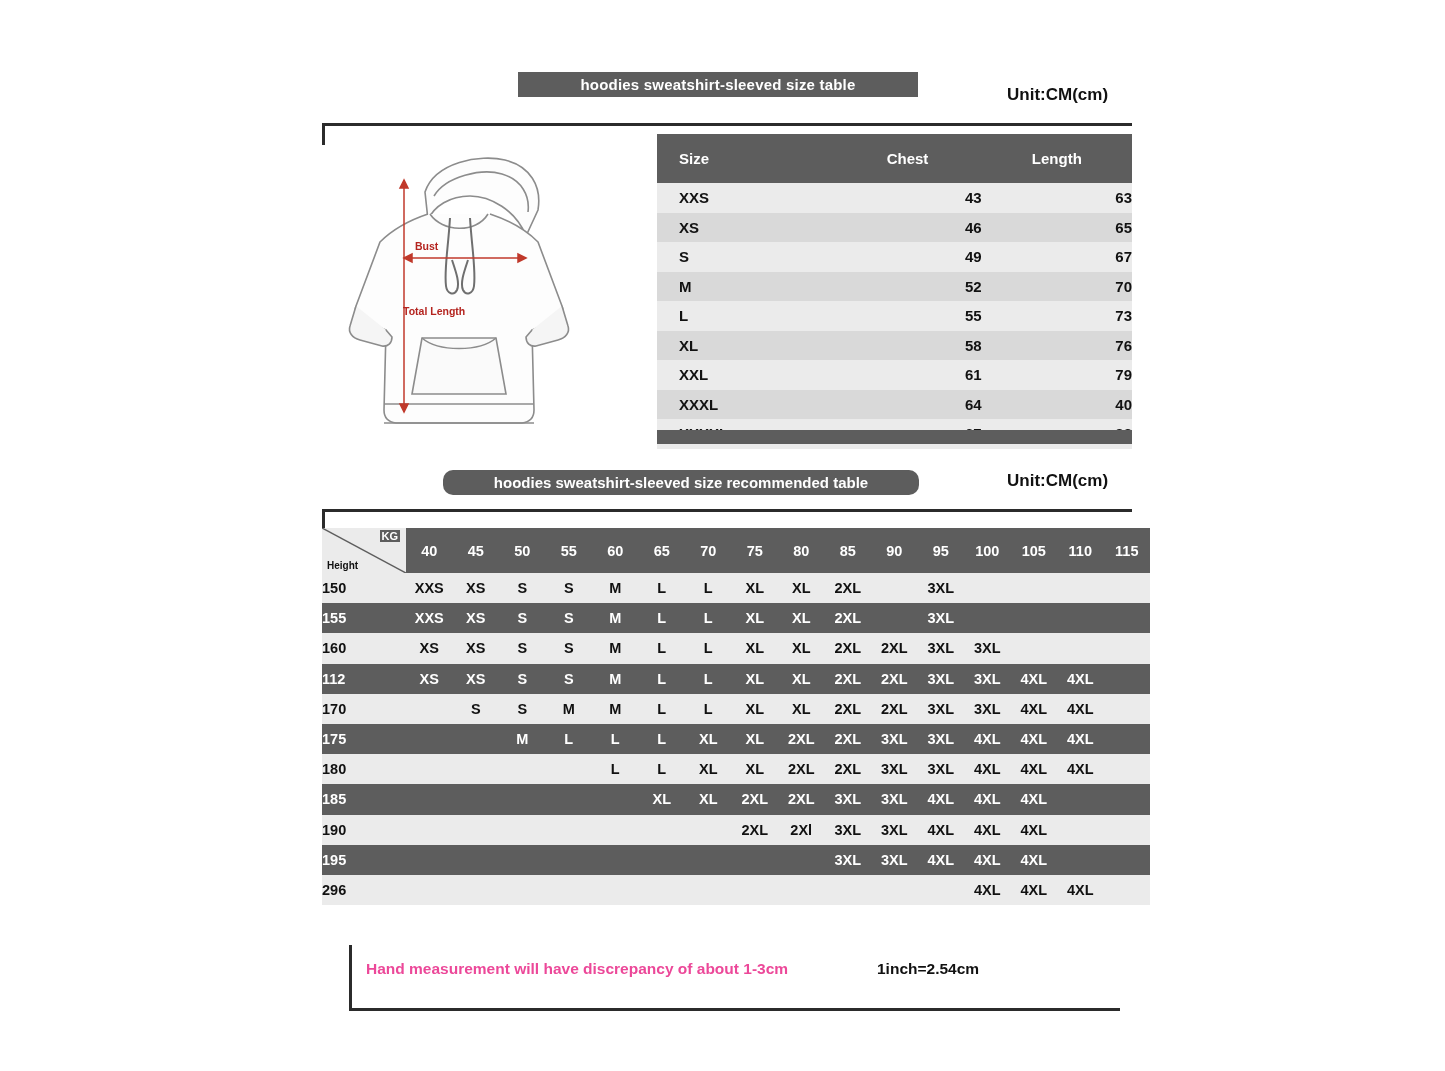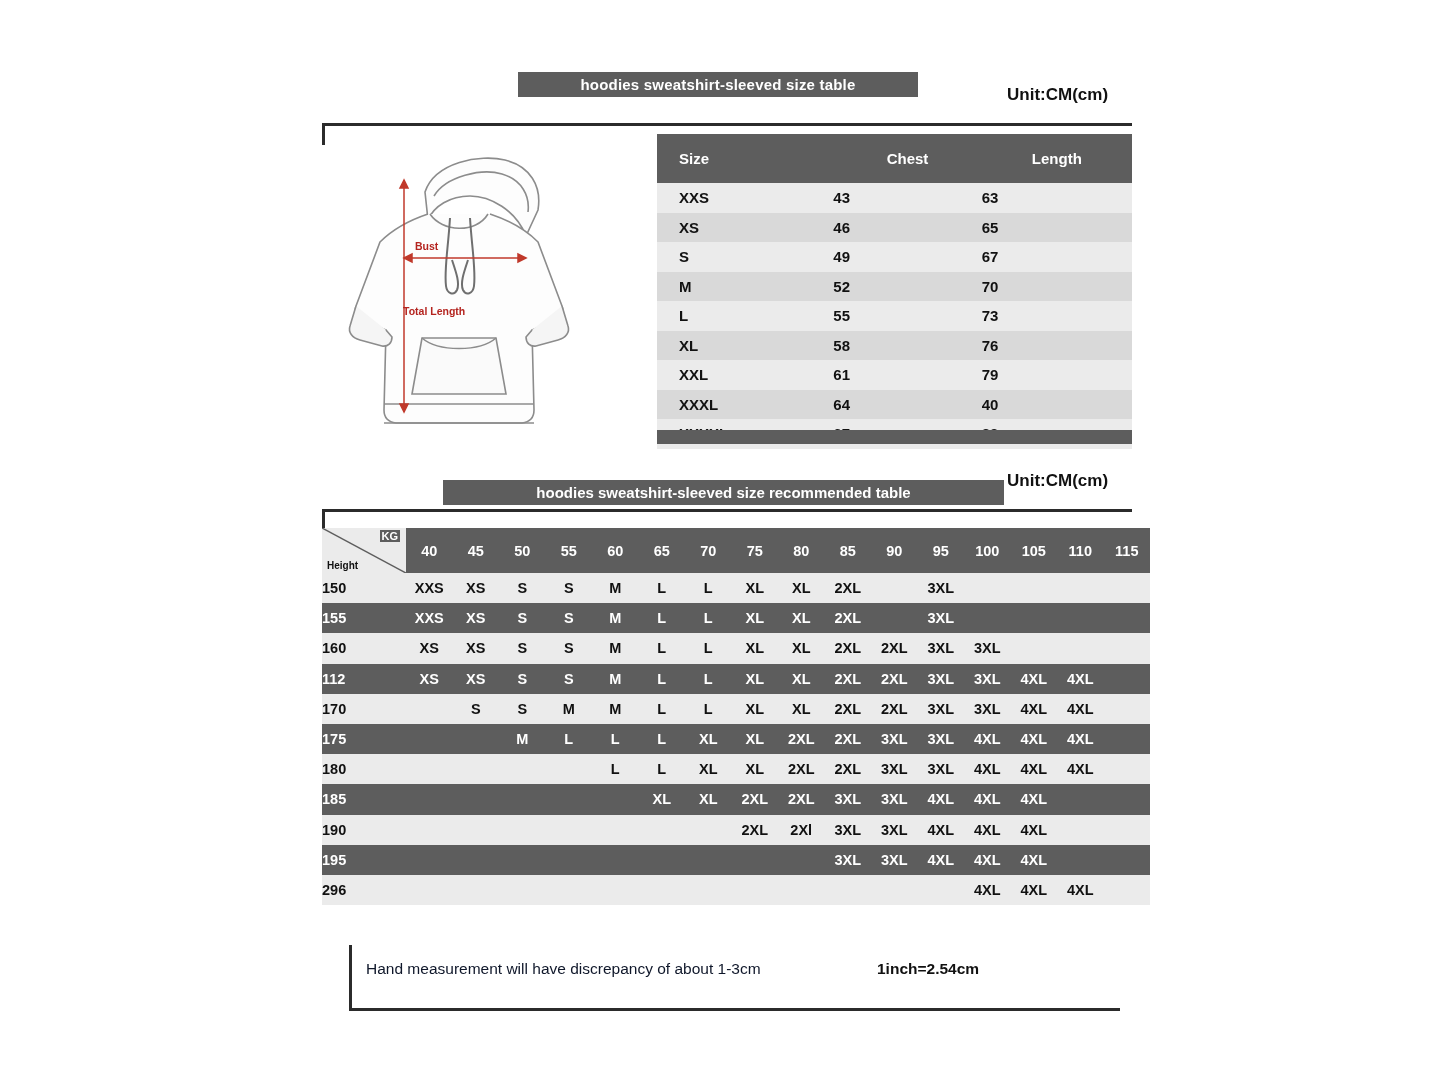--- a/index.html
+++ b/index.html
@@ -15,32 +15,32 @@
   .rule-top-cap{position:absolute;left:322px;top:123px;width:3px;height:22px;background:#2b2b2b;}
 
   
   .illus{position:absolute;left:330px;top:140px;width:300px;height:305px;}
   .bust-lbl{position:absolute;left:403px;top:240px;font-size:10.5px;font-weight:bold;color:#b4241f;padding-left:12px;}
   .tl-lbl{position:absolute;left:403px;top:305px;font-size:10.5px;font-weight:bold;color:#b4241f;}
 
   
   .t1{position:absolute;left:657px;top:134px;width:475px;border-collapse:collapse;}
   .t1 th{background:#5d5d5d;color:#fff;font-size:15px;font-weight:bold;height:25px;padding:12px;}
-  .t1 td{font-size:15px;font-weight:bold;height:29.5px;padding:0;color:#111;text-align:left;}
+  .t1 td{font-size:15px;font-weight:bold;height:29.5px;padding:0;color:#111;text-align:right;}
   .t1 .c-size{width:175px;text-align:left;padding-left:22px;}
   .t1 th.c-size{text-align:left;padding-left:22px;}
   .t1 .c-chest{width:150px;}
   .t1 .c-len{width:150px;}
   .t1 tr.odd td{background:#ebebeb;}
   .t1 tr.even td{background:#d9d9d9;}
   .t1-foot{position:absolute;left:657px;top:430px;width:475px;height:14px;background:#5d5d5d;}
 
   
-  .hdr2{position:absolute;left:443px;top:480px;width:561px;height:25px;background:#5d5d5d;color:#fff;
-        font-size:15px;font-weight:bold;display:flex;align-items:center;justify-content:center;}
+  .hdr2{position:absolute;left:443px;top:470px;width:476px;height:25px;background:#5d5d5d;color:#fff;
+        font-size:15px;font-weight:bold;display:flex;align-items:center;justify-content:center;border-radius:10px;}
   .unit2{position:absolute;left:1007px;top:471px;font-size:17px;font-weight:bold;color:#111;}
   .rule-mid{position:absolute;left:322px;top:509px;width:810px;height:3px;background:#2b2b2b;}
   .rule-mid-cap{position:absolute;left:322px;top:509px;width:3px;height:22px;background:#2b2b2b;}
 
   
   .t2{position:absolute;left:322px;top:528px;width:810px;border-collapse:collapse;table-layout:fixed;}
   .t2 td{font-size:14.5px;font-weight:bold;text-align:center;height:30.2px;padding:0;color:#111;}
   .t2 .corner{width:84px;background:#c2410c;position:relative;padding:0;}
   .t2 .kgcell{width:46.5px;background:#5d5d5d;color:#fff;font-size:14.5px;font-weight:bold;}
   .t2 tr.dark td{background:#5d5d5d;color:#fff;}
@@ -51,21 +51,21 @@
 
   .corner-box{position:relative;width:84px;height:45px;background:#ebebeb;overflow:hidden;}
   .corner-box .diag{position:absolute;left:0;top:0;width:100%;height:100%;}
   .corner-box .kg{position:absolute;right:6px;top:2px;font-size:11px;font-weight:bold;color:#fff;background:#5d5d5d;padding:0 2px;}
   .corner-box .ht{position:absolute;left:5px;bottom:2px;font-size:10px;font-weight:bold;color:#111;}
   .t2 thead td{height:45px;background:#5d5d5d;color:#fff;}
 
   
   .foot-rule-v{position:absolute;left:349px;top:945px;width:3px;height:66px;background:#2b2b2b;}
   .foot-rule-h{position:absolute;left:349px;top:1008px;width:771px;height:3px;background:#2b2b2b;}
-  .foot-note{position:absolute;left:366px;top:960px;font-size:15.5px;font-weight:normal;color:#0f172a;}
+  .foot-note{position:absolute;left:366px;top:960px;font-size:15.5px;font-weight:bold;color:#ec4899;}
   .foot-note2{position:absolute;left:877px;top:960px;font-size:15.5px;font-weight:bold;color:#111;}
 </style>
 </head>
 <body>
 
 <div class="sheet">
 
   <div class="hdr1">hoodies sweatshirt-sleeved size  table</div>
   <div class="unit1">Unit:CM(cm)</div>
   <div class="rule-top"></div>

